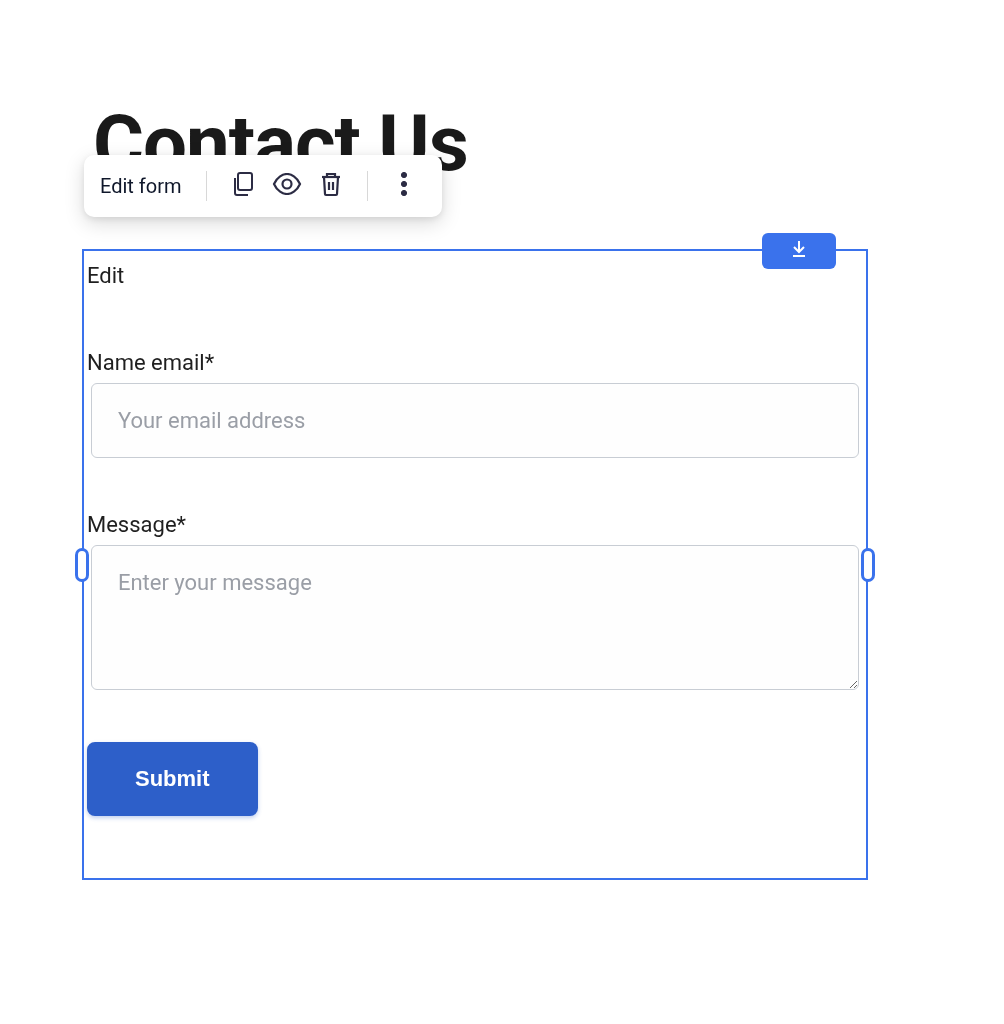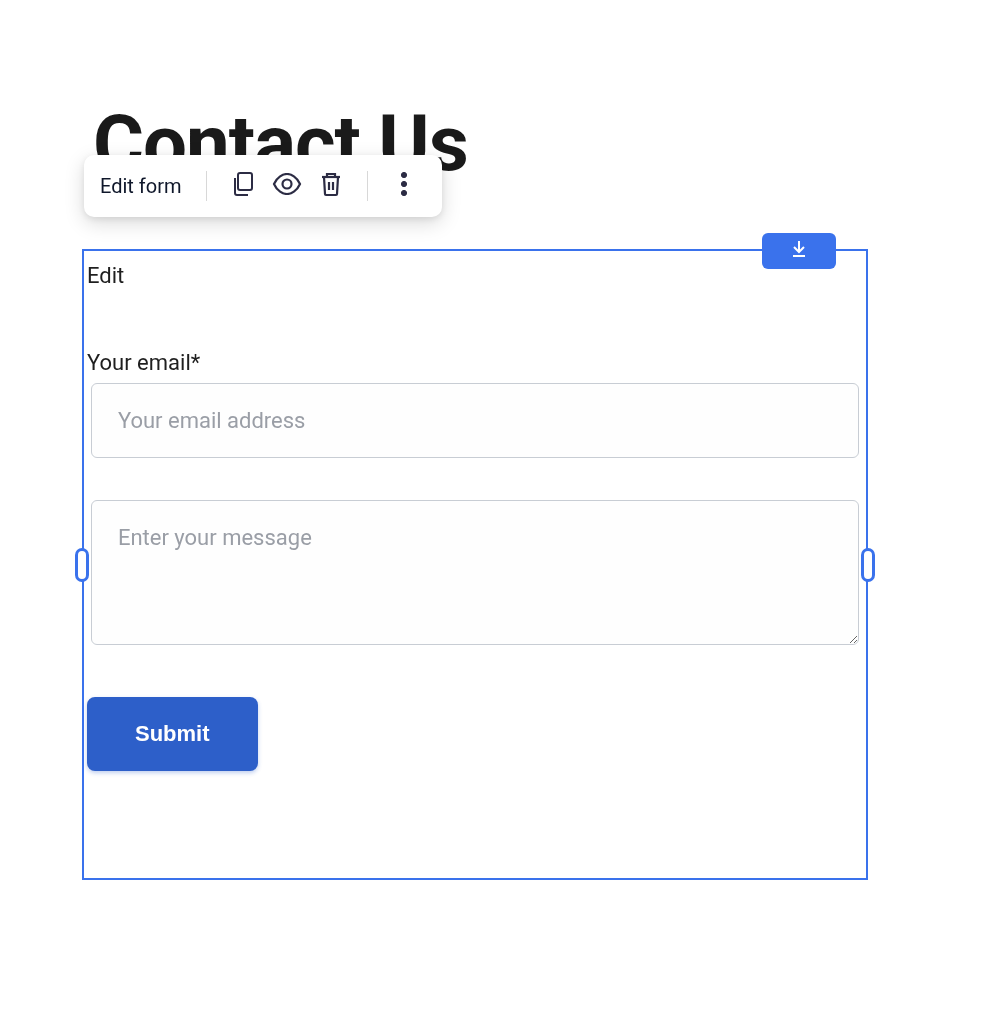--- a/index.html
+++ b/index.html
@@ -190,22 +190,23 @@
   </div>
   <div class="resize-handle left"></div>
   <div class="resize-handle right"></div>
 
   <div class="form-inner">
     <div class="field-group">
       <label class="field-label">Edit</label>
     </div>
     <div class="field-spacer"></div>
     <div class="field-group">
-      <label class="field-label">Your email*</label>
+      <label class="field-label">Name email*</label>
       <input type="text" class="text-input" placeholder="Your email address" style="">
     </div>
     <div class="field-spacer"></div>
     <div class="field-group">
+      <label class="field-label">Message*</label>
       <textarea class="textarea-input" placeholder="Enter your message" style=""></textarea>
     </div>
     <button class="submit-btn">Submit</button>
   </div>
 </div>
 
 </body></html>

